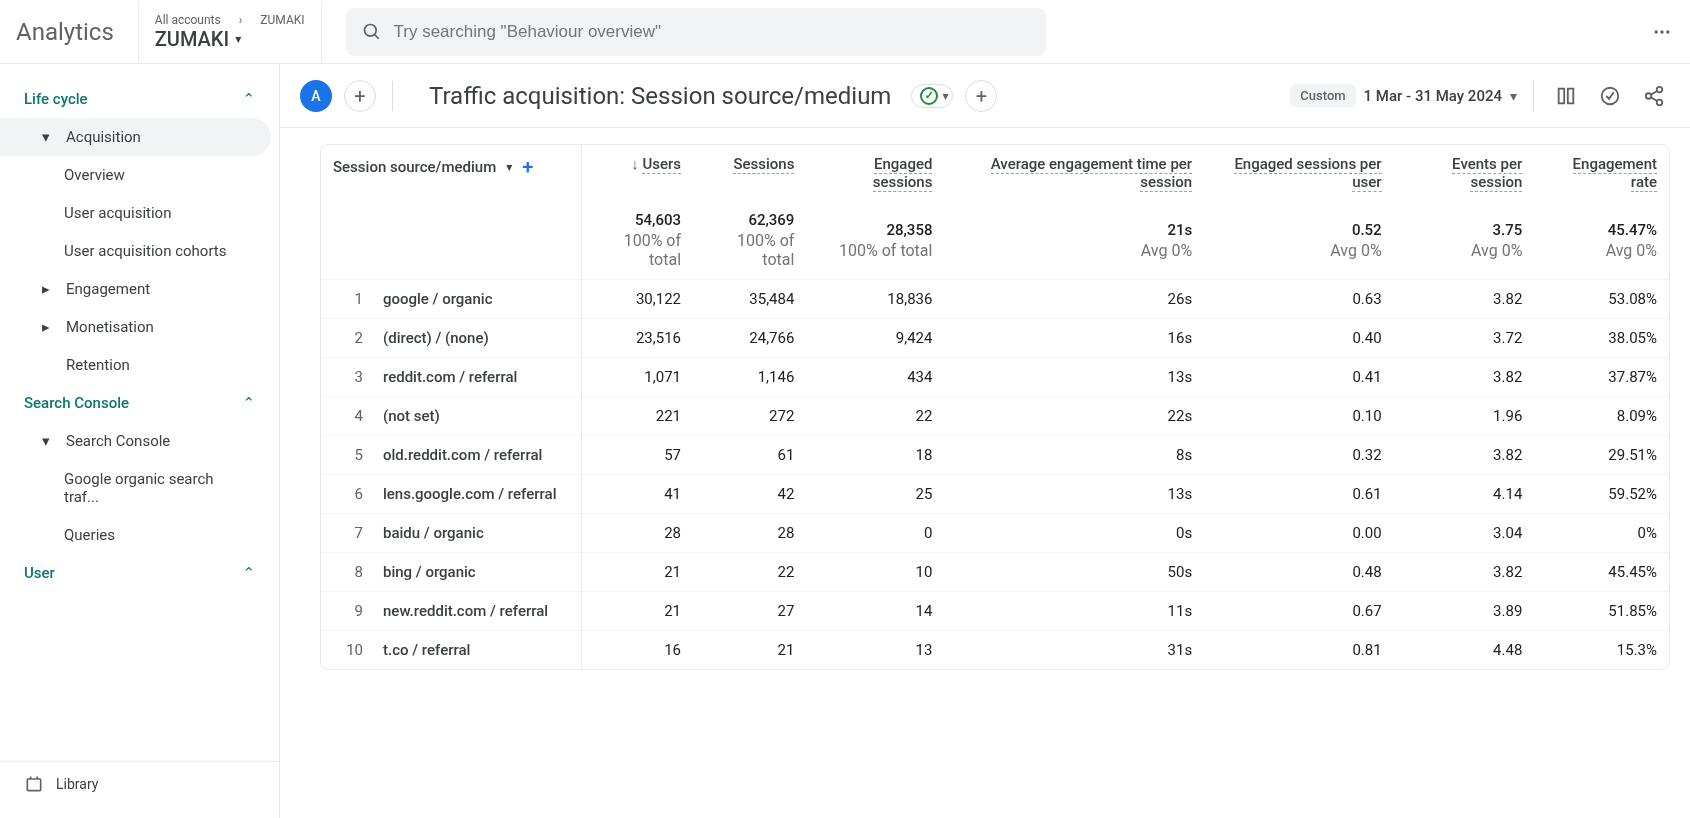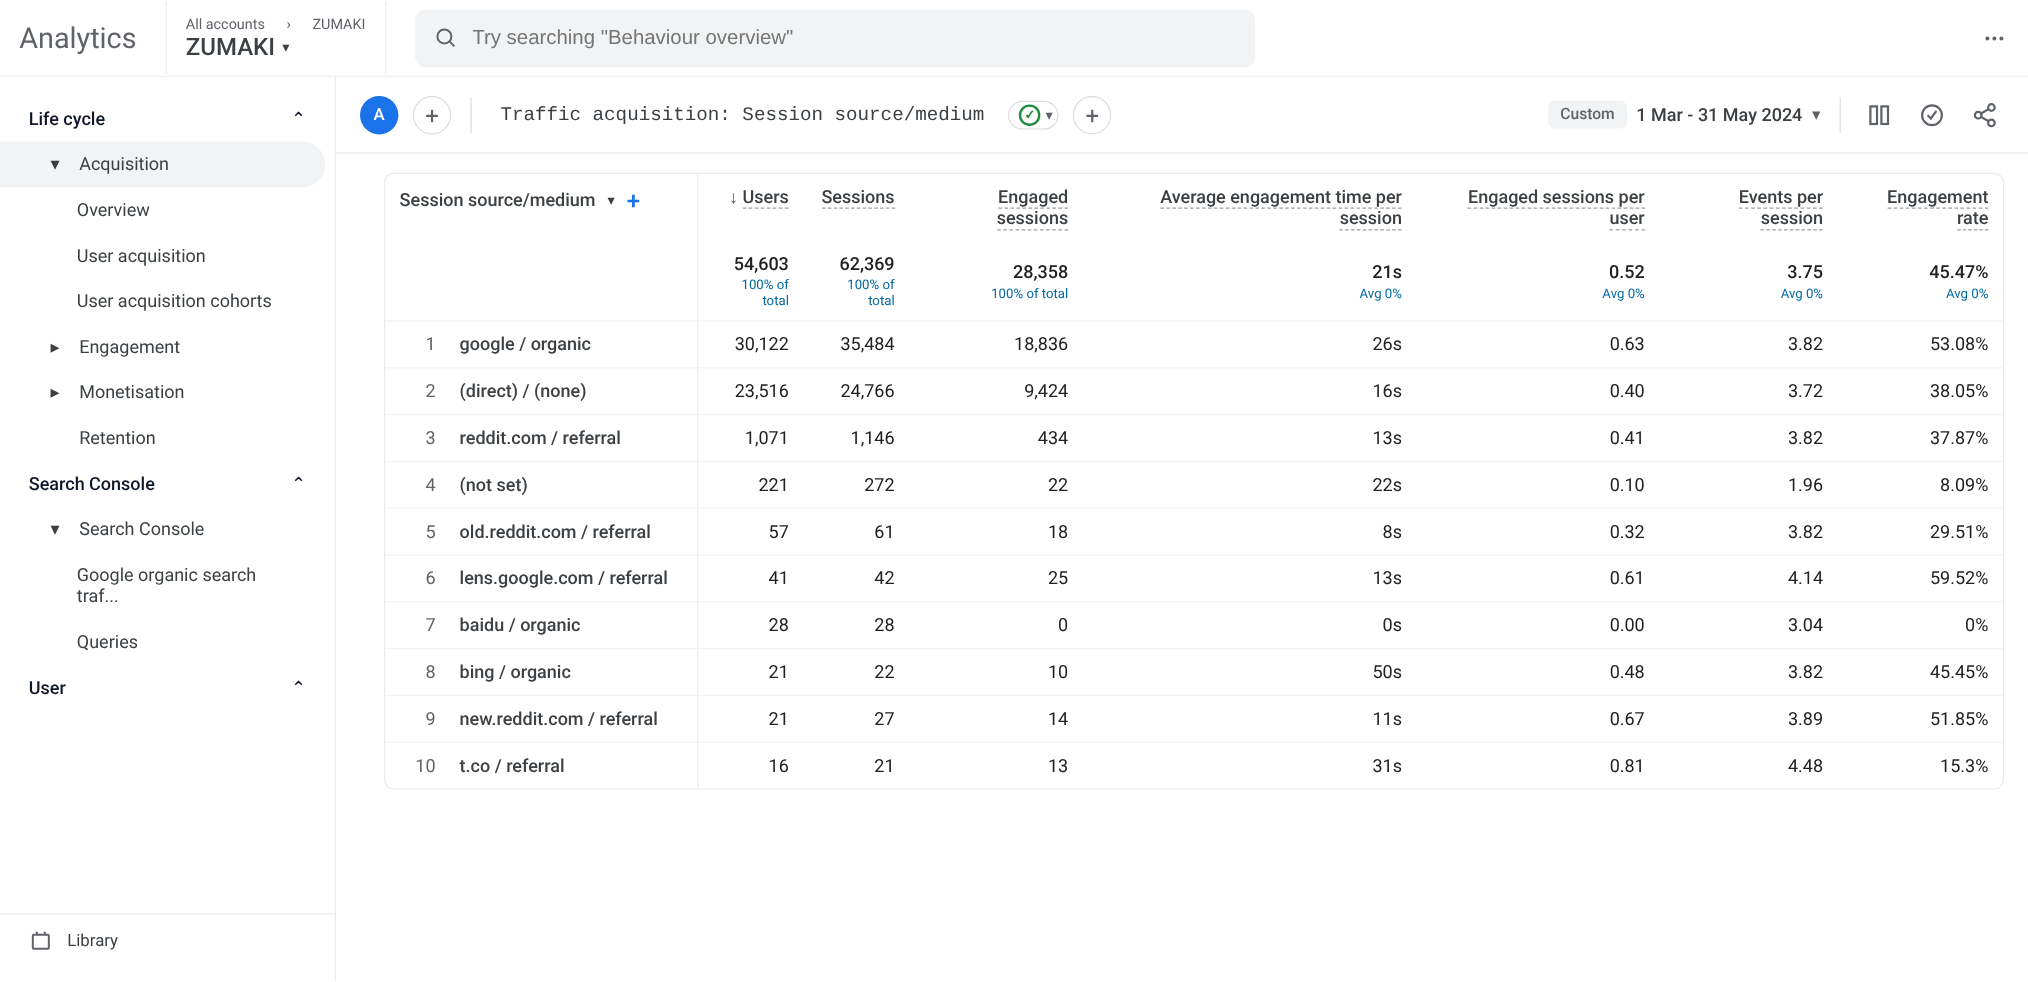--- a/index.html
+++ b/index.html
@@ -14,35 +14,35 @@
 .searchbar { flex: 0 0 700px; height: 48px; background: #f1f3f4; border-radius: 8px; display: flex; align-items: center; padding: 0 16px; gap: 12px; color: #5f6368; }
 .searchbar input { border: none; background: transparent; flex: 1; font-size: 17px; outline: none; color: #5f6368; }
 .topbar-spacer { flex: 1; }
 .top-kebab { width: 24px; height: 24px; display: flex; align-items: center; justify-content: center; }
 
 
 .layout { display: flex; height: calc(100% - 64px); }
 
 
 .sidebar { width: 280px; background: #fff; border-right: 1px solid #e8eaed; display: flex; flex-direction: column; padding-top: 16px; position: relative; }
-.section-hdr { display: flex; align-items: center; justify-content: space-between; padding: 10px 24px; color: #0f172a; font-size: 15px; font-weight: 500; cursor: pointer; gap: 12px; }
+.section-hdr { display: flex; align-items: center; justify-content: space-between; padding: 10px 24px; color: #0f766e; font-size: 15px; font-weight: 500; cursor: pointer; gap: 12px; }
 .nav-item { display: flex; align-items: center; gap: 12px; padding: 10px 24px; color: #3c4043; font-size: 15px; cursor: pointer; border-radius: 0 24px 24px 0; margin-right: 8px; }
 .nav-item.lvl2 { padding-left: 42px; }
 .nav-item.lvl3 { padding-left: 64px; }
 .nav-item.expanded-bg { background: #f1f3f4; }
 .nav-item.active { background: #e8f0fe; color: #1a73e8; }
 .nav-item .caret { width: 12px; display: inline-block; }
 .library { position: absolute; bottom: 12px; left: 0; right: 0; display: flex; align-items: center; gap: 12px; padding: 12px 24px; border-top: 1px solid #e8eaed; color: #3c4043; cursor: pointer; }
 
 
 .content { flex: 1; display: flex; flex-direction: column; overflow: hidden; }
 .report-header { height: 64px; display: flex; align-items: center; gap: 12px; padding: 0 20px; border-bottom: 1px solid #e8eaed; }
 .avatar-a { width: 32px; height: 32px; border-radius: 50%; background: #1a73e8; color: #fff; display: flex; align-items: center; justify-content: center; font-weight: 500; }
 .circle-btn { width: 32px; height: 32px; border-radius: 50%; border: 1px solid #dadce0; display: flex; align-items: center; justify-content: center; cursor: pointer; color: #5f6368; font-size: 20px; }
-.report-title { font-size: 16px; color: #3c4043; margin-left: 8px; margin-right: 8px; font-family: Liberation Mono, monospace; }
+.report-title { font-size: 24px; color: #3c4043; margin-left: 20px; margin-right: 8px; }
 .check-pill { display: flex; align-items: center; border: 1px solid #dadce0; border-radius: 20px; padding: 2px 4px 2px 8px; gap: 4px; }
 .check-ic { width: 18px; height: 18px; border-radius: 50%; border: 2px solid #1e8e3e; display: flex; align-items: center; justify-content: center; color: #1e8e3e; font-size: 11px; font-weight: bold; }
 .rh-spacer { flex: 1; }
 .date-range { display: flex; align-items: center; gap: 8px; cursor: pointer; }
 .custom-pill { background: #f1f3f4; padding: 4px 10px; border-radius: 6px; font-size: 13px; color: #5f6368; font-weight: 500; }
 .date-text { font-size: 15px; color: #3c4043; font-weight: 500; }
 .toolbtn { width: 32px; height: 32px; display: flex; align-items: center; justify-content: center; color: #5f6368; cursor: pointer; }
 .divider-v { width: 1px; height: 30px; background: #dadce0; margin: 0 4px; }
 
 
@@ -50,21 +50,21 @@
 .table-card { border: 1px solid #e8eaed; border-radius: 8px; overflow: hidden; }
 table { width: 100%; border-collapse: collapse; }
 th, td { padding: 10px 12px; text-align: right; font-size: 15px; }
 th { font-weight: 500; color: #3c4043; vertical-align: top; }
 th .u { border-bottom: 1px dashed #9aa0a6; }
 .dim-cell { text-align: left; width: 260px; }
 .dim-hdr { display: flex; align-items: center; gap: 10px; color: #3c4043; }
 .sort-arrow { color: #5f6368; }
 .plus-blue { color: #1a73e8; font-size: 20px; cursor: pointer; }
 .tot-row td { font-weight: 500; }
-.sub { font-size: 11px; color: #0369a1; font-weight: 400; display: block; margin-top: 2px; }
+.sub { font-size: 16px; color: #737373; font-weight: 400; display: block; margin-top: 2px; }
 tbody tr { border-top: 1px solid #f1f3f4; }
 .dim-val { font-weight: 500; color: #3c4043; }
 th:first-child, td:first-child { border-right: none; }
 .sep-col { border-left: 1px solid #e8eaed; }
 
 
 svg { display: block; }
 </style>
 </head>
 <body>

